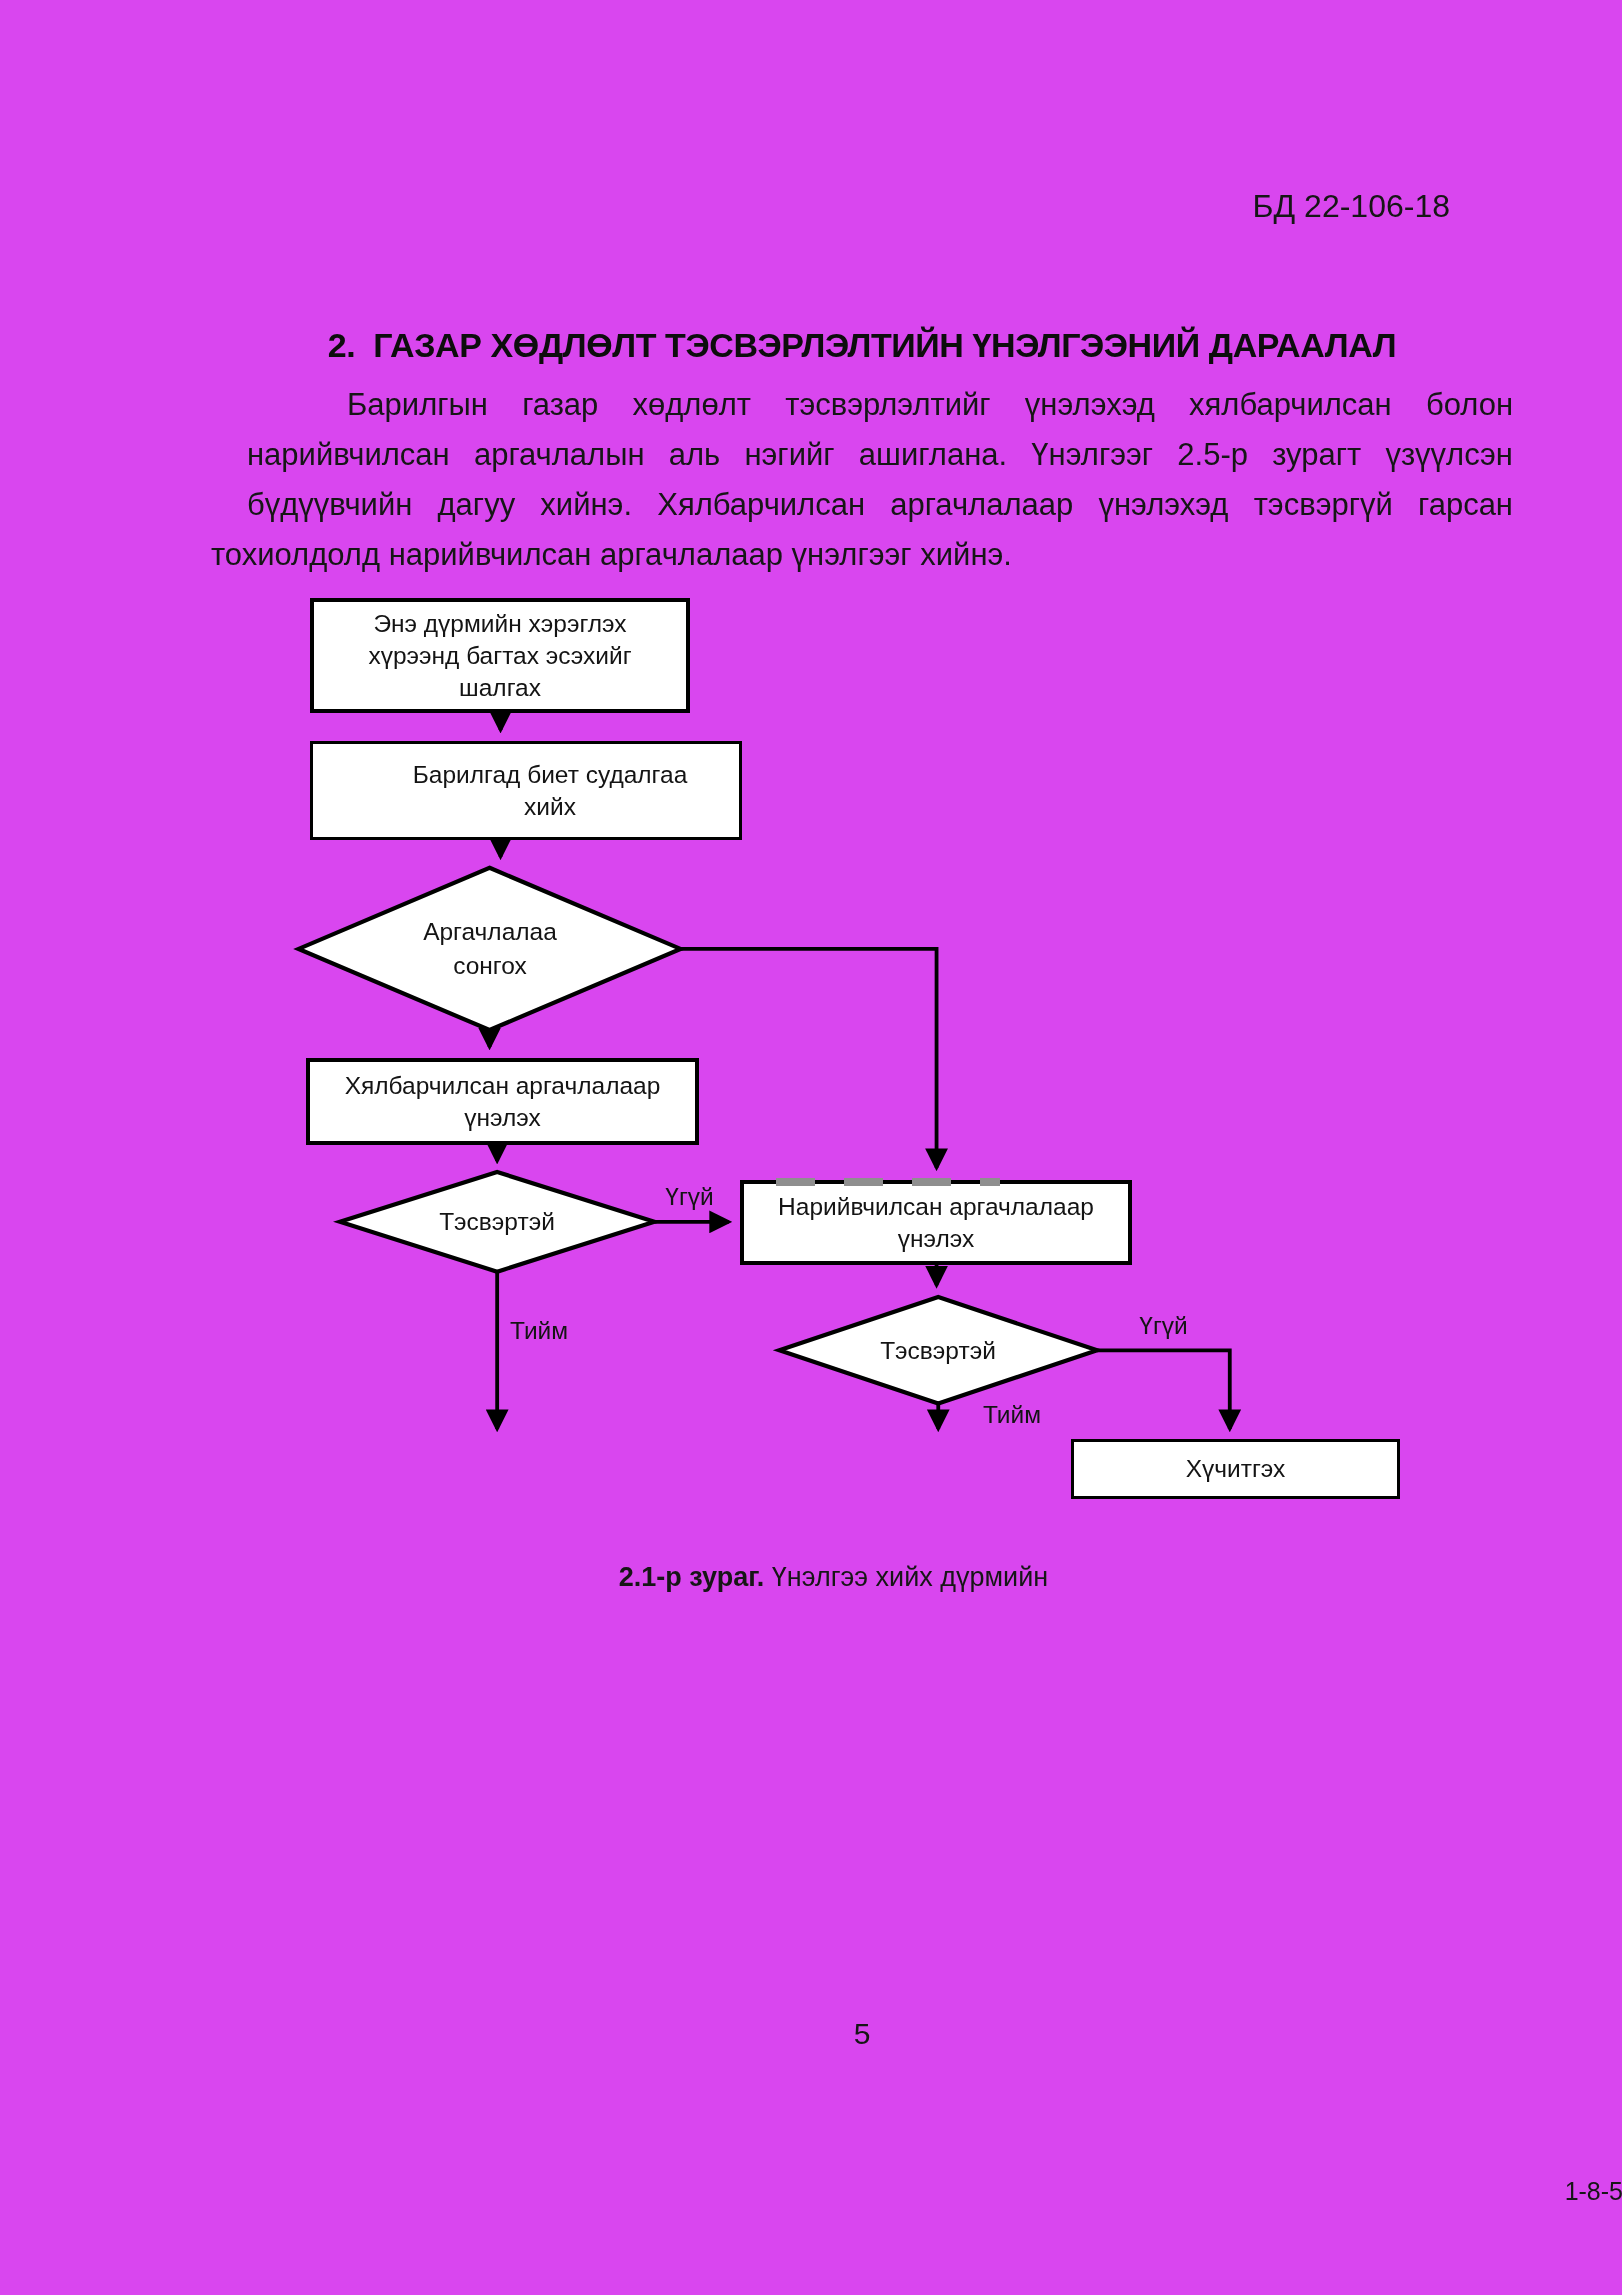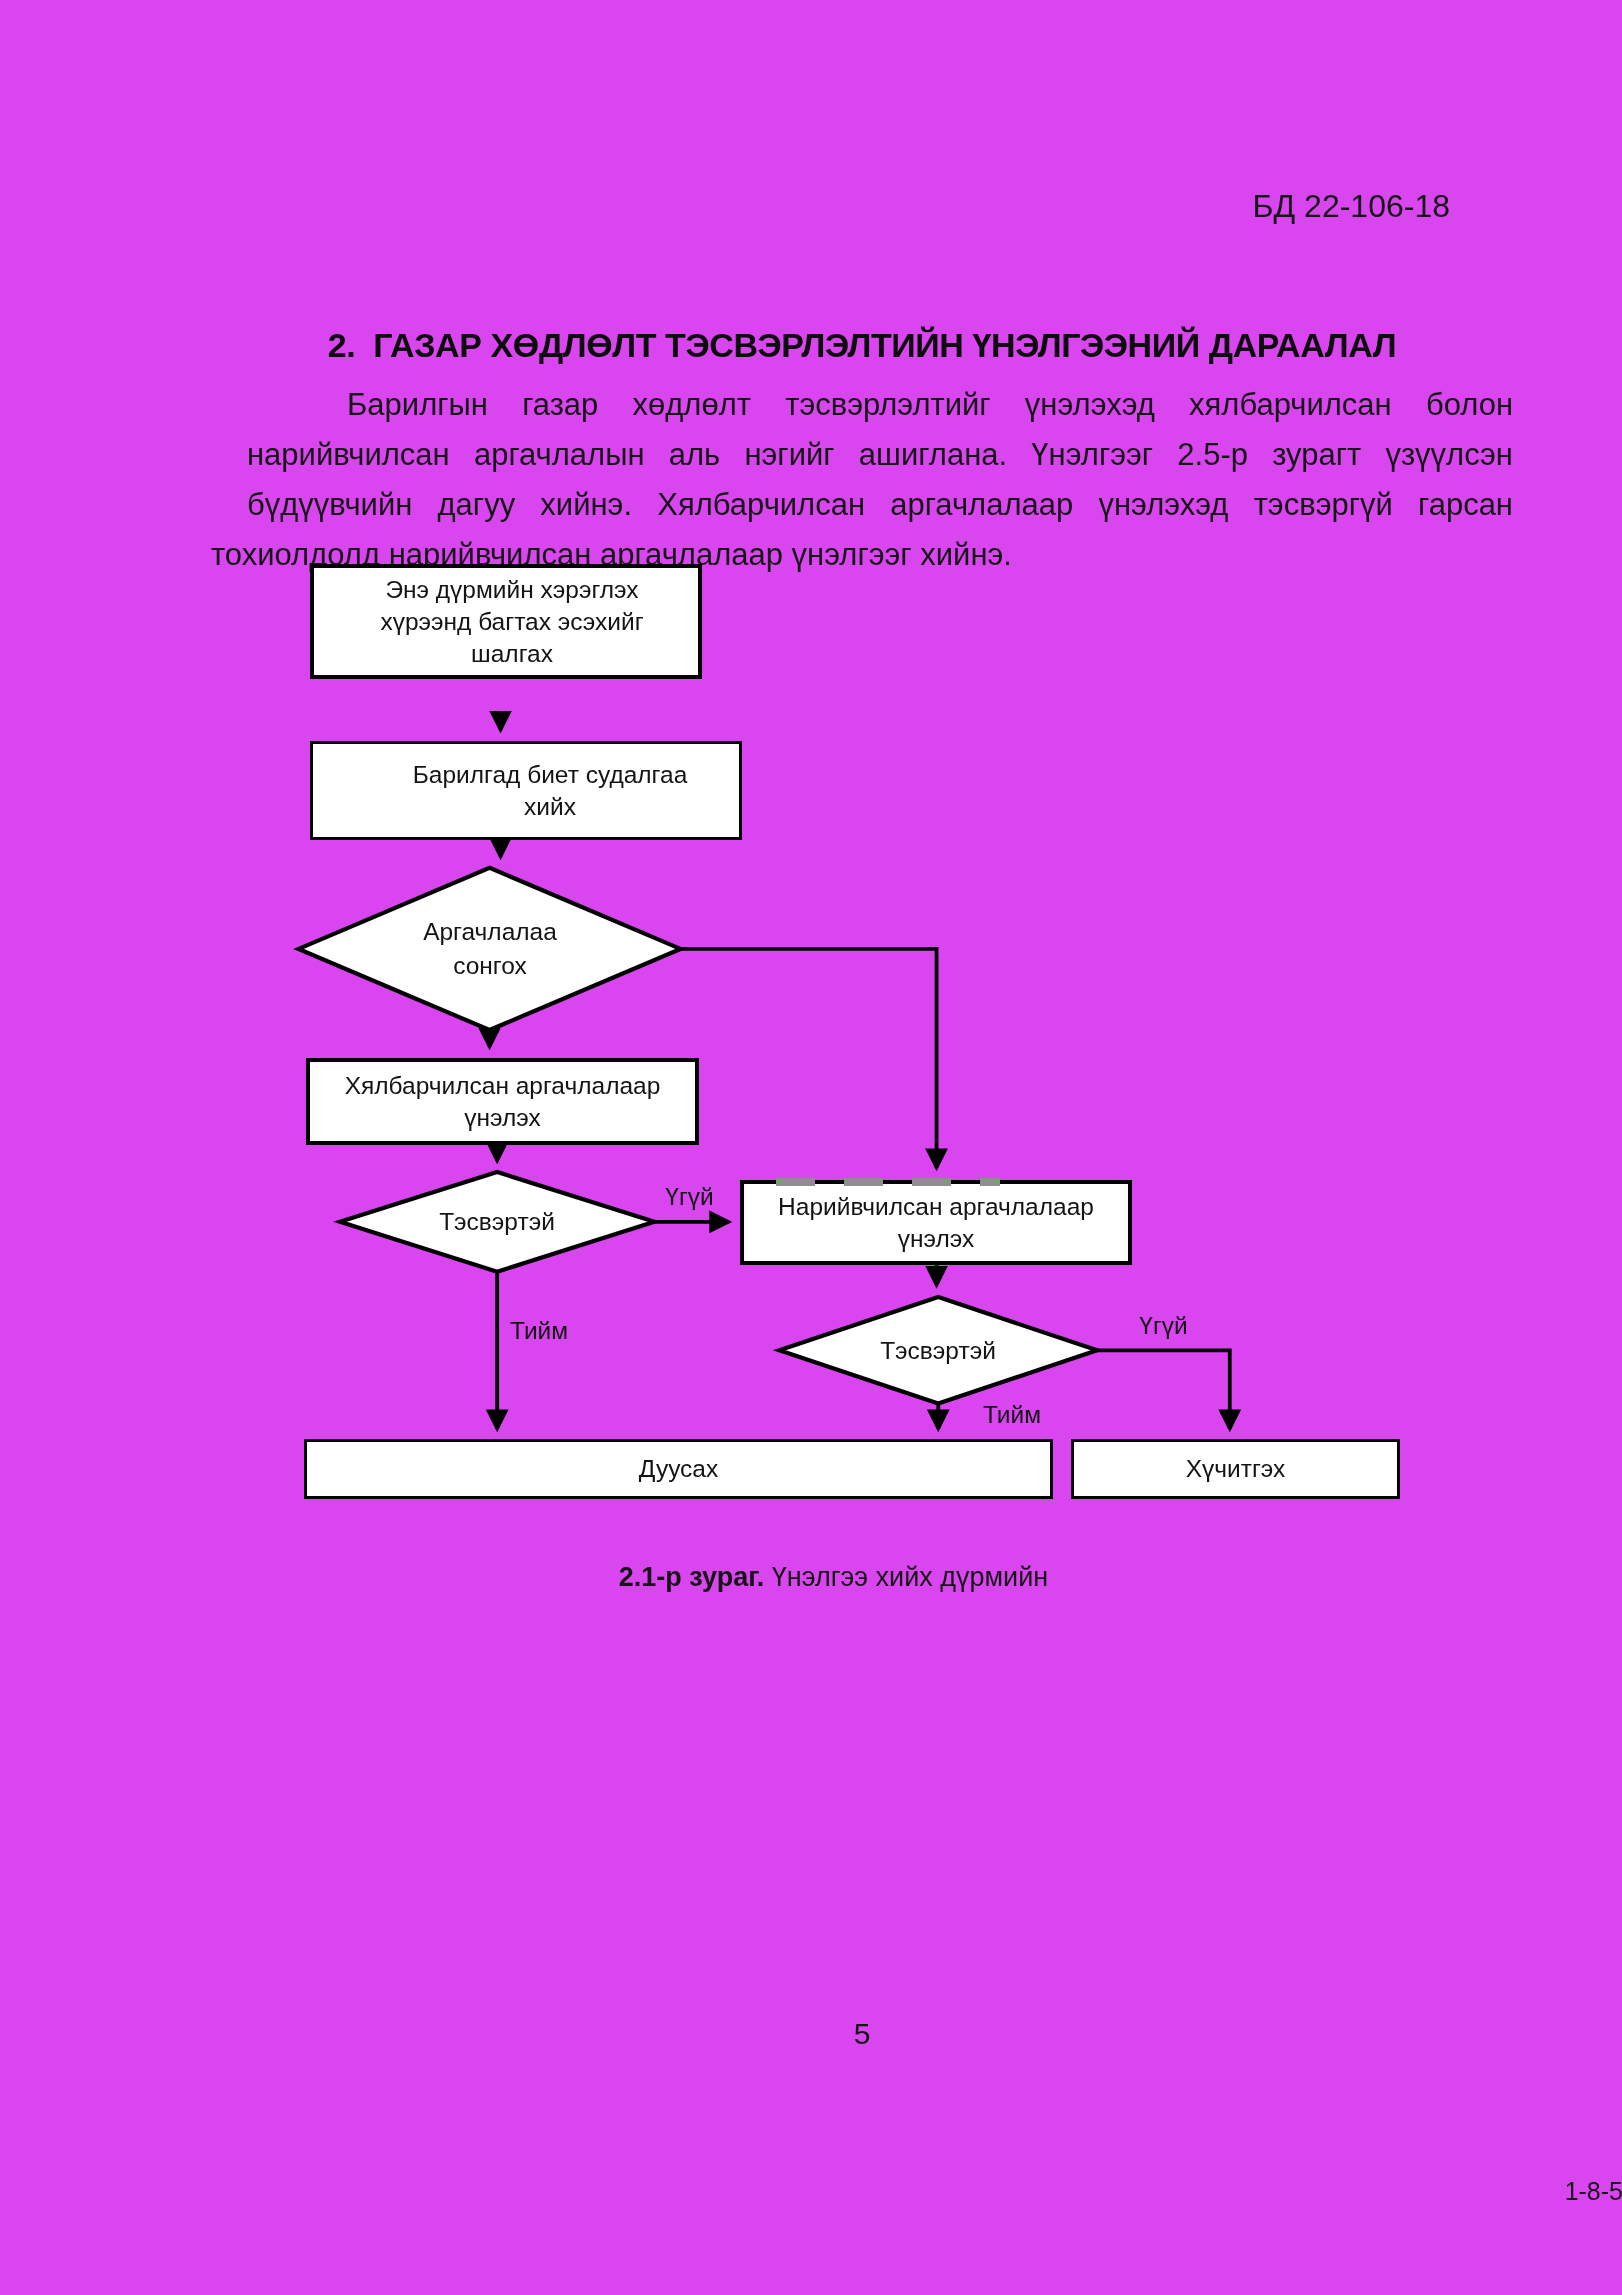--- a/index.html
+++ b/index.html
@@ -100,30 +100,29 @@
       <line x1="1110" y1="1661" x2="1110" y2="1691" marker-end="url(#arw)"></line>
       <line x1="588" y1="1505" x2="588" y2="1691" marker-end="url(#arw)"></line>
     </g>
     <g stroke="#000" stroke-width="5" fill="#fff">
       <polygon points="579,1027 805,1123 579,1219 353,1123"></polygon>
       <polygon points="588,1387 774,1446 588,1505 402,1446"></polygon>
       <polygon points="1110,1535 1298,1598 1110,1661 922,1598"></polygon>
     </g>
   </svg>
 
-  <div class="fc-box b5" style="left:310px;top:564px;width:372px;height:107px;padding-left:12px;">Энэ дүрмийн хэрэглэх
+  <div class="fc-box b5" style="left:310px;top:598px;width:372px;height:107px;">Энэ дүрмийн хэрэглэх
 хүрээнд багтах эсэхийг
 шалгах</div>
   <div class="fc-box b4" style="left:310px;top:741px;width:378px;height:93px;padding-left:48px;">Барилгад биет судалгаа
 хийх</div>
   <div class="fc-box b5" style="left:306px;top:1058px;width:385px;height:79px;">Хялбарчилсан аргачлалаар
 үнэлэх</div>
   <div class="fc-box b5" style="left:740px;top:1180px;width:384px;height:77px;">Нарийвчилсан аргачлалаар
 үнэлэх</div>
-  <div class="fc-box b4" style="left:304px;top:1439px;width:743px;height:54px;">Дуусах</div>
   <div class="fc-box b4" style="left:1071px;top:1439px;width:323px;height:54px;">Хүчитгэх</div>
 
   <div class="artifact"></div>
 
   <div class="fc-dtext" style="left:341px;top:894px;width:298px;height:110px;">Аргачлалаа
 сонгох</div>
   <div class="fc-dtext" style="left:370px;top:1200px;width:254px;height:44px;">Тэсвэртэй</div>
   <div class="fc-dtext" style="left:811px;top:1329px;width:254px;height:44px;">Тэсвэртэй</div>
 
   <div class="fc-label" style="left:647px;top:1183px;width:85px;">Үгүй</div>

